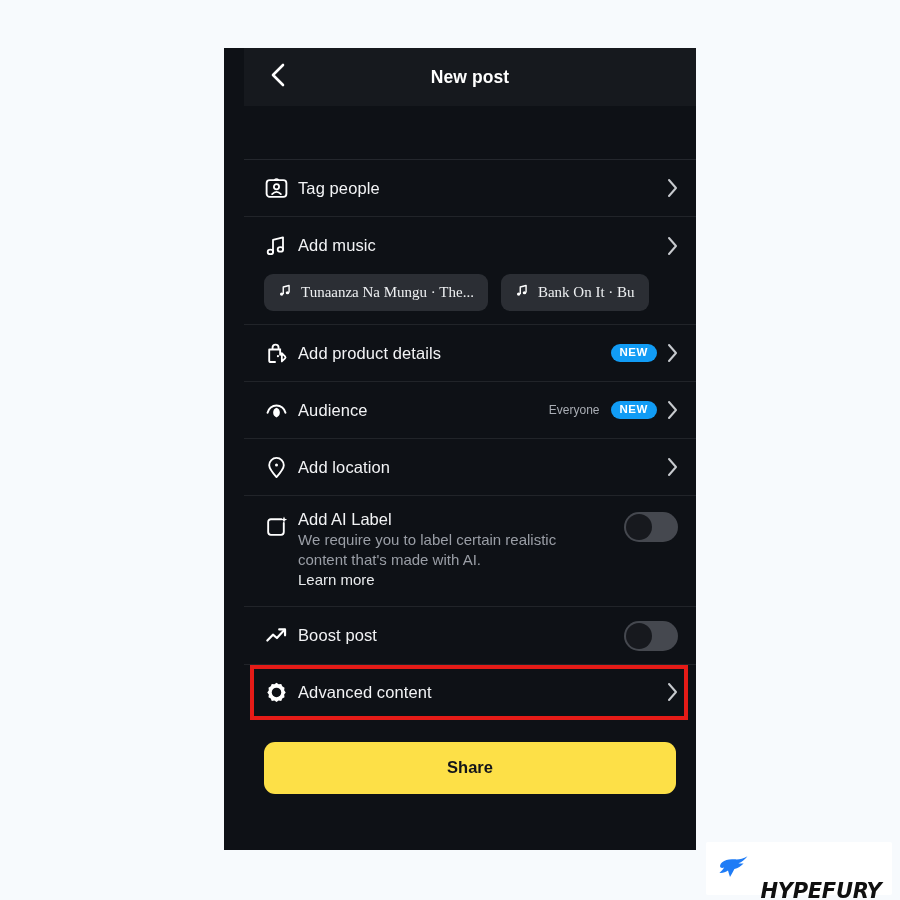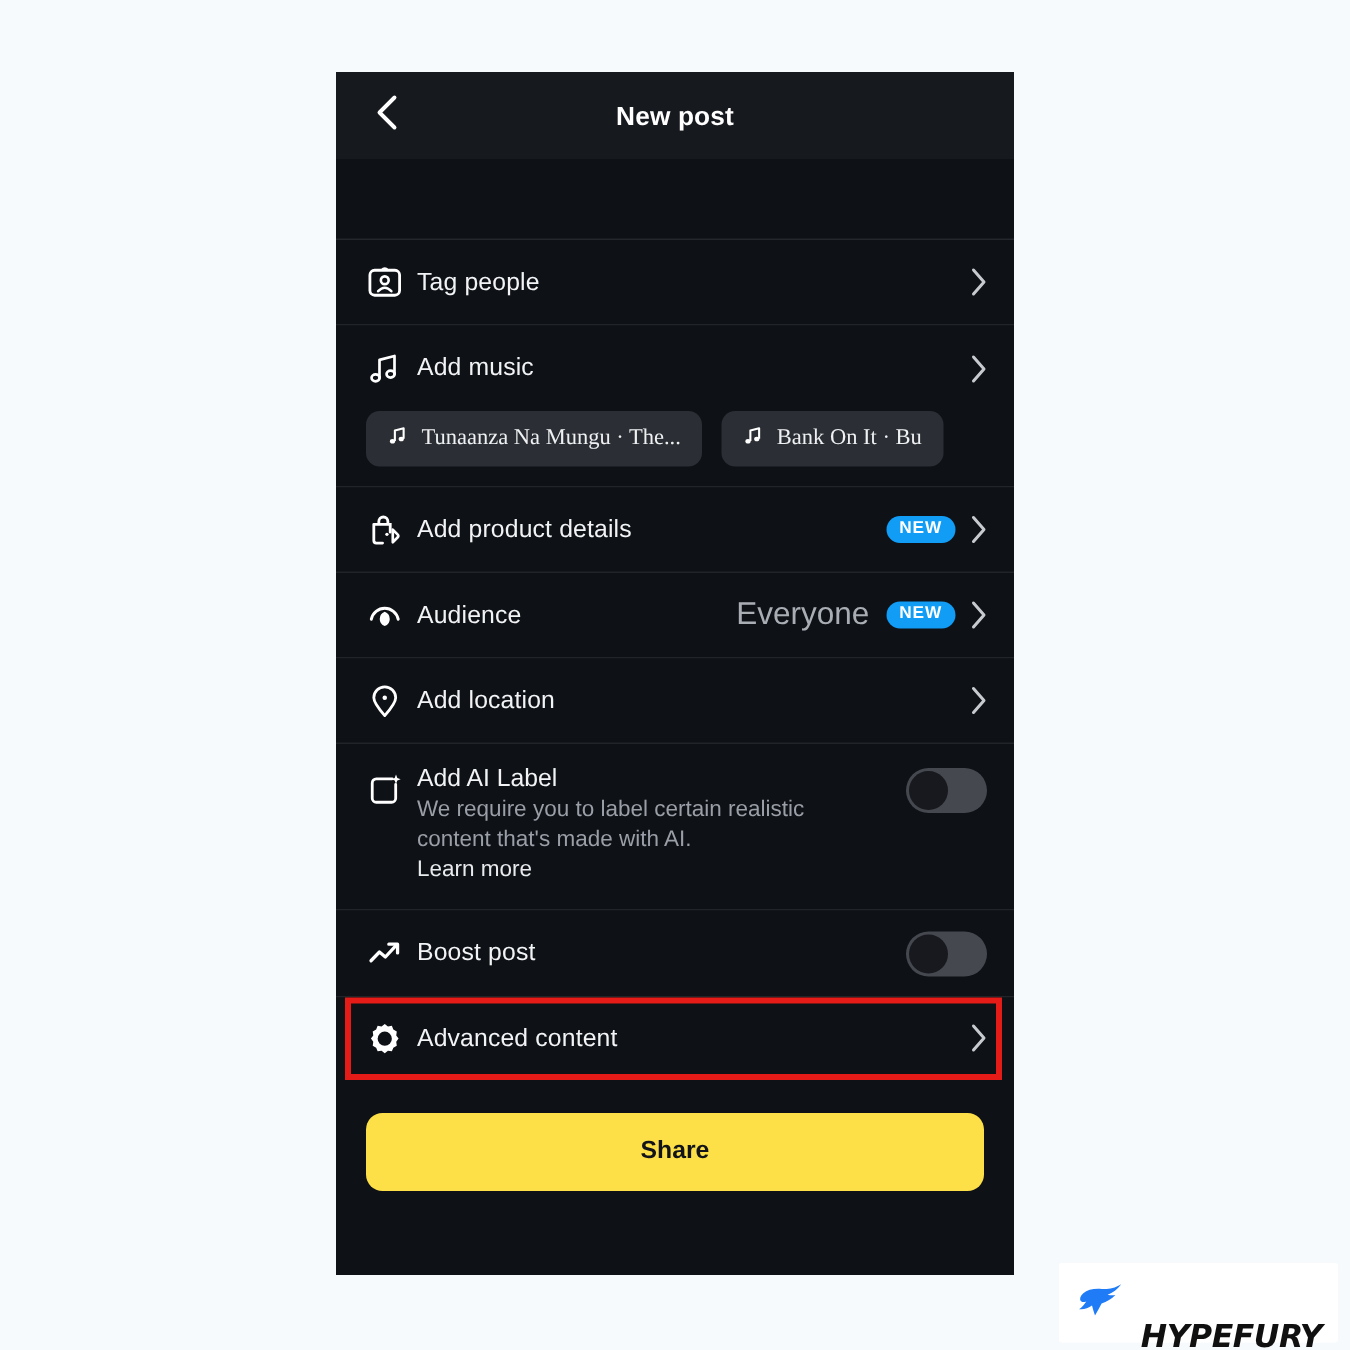--- a/index.html
+++ b/index.html
@@ -17,20 +17,21 @@
 
   
   #phone {
     position: absolute;
     left: 224px;
     top: 48px;
     width: 452px;
     height: 802px;
     background: #0e1116;
     overflow: hidden;
+    padding-left: 20px;
   }
 
   
   #header {
     position: relative;
     height: 58px;
     background: #16191e;
     display: flex;
     align-items: center;
     justify-content: center;
@@ -81,21 +82,21 @@
     justify-content: flex-start;
   }
   .row .label {
     color: #f2f3f5;
     font-size: 16.5px;
     flex: 1;
     letter-spacing: .1px;
   }
   .row .value {
     color: #a9adb4;
-    font-size: 21px;
+    font-size: 12px;
     margin-right: 11px;
     white-space: nowrap;
   }
   .chev {
     margin-left: 10px;
     display: flex;
     align-items: center;
   }
 
   

